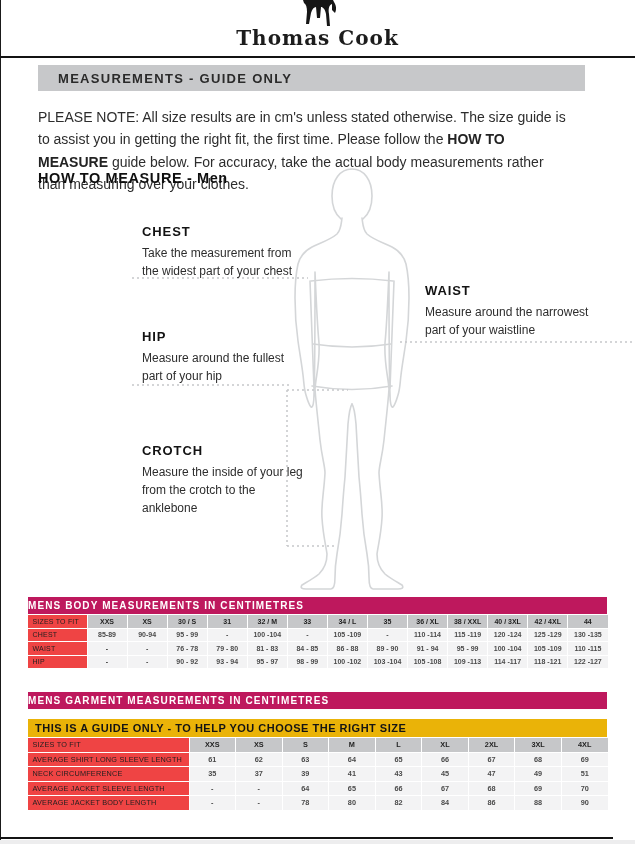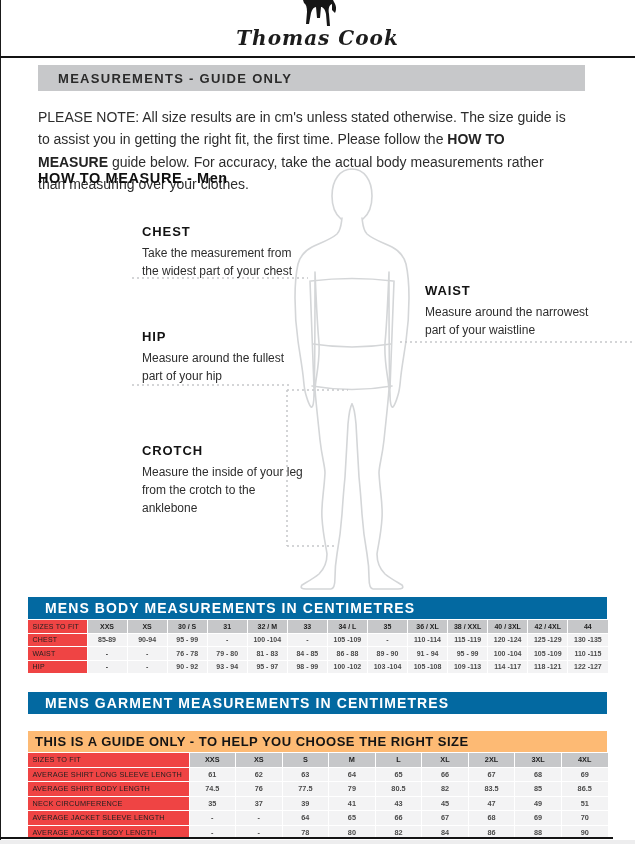--- a/index.html
+++ b/index.html
@@ -3,21 +3,21 @@
 <meta charset="utf-8">
 <style>
   html,body{margin:0;padding:0;}
   body{width:635px;height:844px;position:relative;background:#fff;
        font-family:"Liberation Sans",sans-serif;overflow:hidden;color:#2d2d2d;}
 
   .left-border{position:absolute;left:0;top:0;width:1px;height:844px;background:#1a1a1a;}
 
   .logo-wrap{position:absolute;top:0;left:0;width:635px;text-align:center;}
   .horse-icon{display:block;margin:0 auto;}
-  .brand{font-family:"DejaVu Serif",serif;font-style:italic;font-weight:bold;
+  .brand{font-family:"DejaVu Serif",serif;font-weight:bold;
          font-size:20px;color:#1c1c1c;letter-spacing:1px;margin-top:0;}
 
   .header-rule{position:absolute;top:56px;left:0;width:635px;height:2px;background:#131313;}
 
   .banner{position:absolute;top:65px;left:38px;width:547px;height:26px;background:#c7c8ca;
           color:#2a2a2a;font-weight:bold;font-size:13px;letter-spacing:1.3px;
           line-height:27px;padding-left:20px;box-sizing:border-box;}
 
   .note{position:absolute;top:106px;left:38px;width:528px;font-size:14px;
         line-height:1.6;color:#2d2d2d;margin:0;}
@@ -32,24 +32,24 @@
   .measure-label h3{margin:0 0 5px;font-size:13px;letter-spacing:0.9px;color:#131313;}
   .measure-label p{margin:0;font-size:12px;line-height:1.5;color:#2d2d2d;}
   #chest-label{left:142px;top:224px;width:162px;}
   #waist-label{left:425px;top:283px;width:175px;}
   #hip-label{left:142px;top:329px;width:150px;}
   #crotch-label{left:142px;top:443px;width:162px;}
 
   .table-block{position:absolute;left:28px;width:579px;}
   #body-table-block{top:597px;}
   #garment-table-block{top:692px;}
-  .table-title{background:#0369a1;color:#fff;font-size:14px;font-weight:bold;
-               letter-spacing:1.1px;padding:3px 0 3px 17px;}
-  .table-subtitle{background:#fdba74;color:#141414;font-size:13px;font-weight:bold;
-                  letter-spacing:0.5px;padding:3px 0 3px 7px;margin-top:17px;}
+  .table-title{background:#be185d;color:#fff;font-size:10px;font-weight:bold;
+               letter-spacing:1.1px;padding:3px 0 3px 0;}
+  .table-subtitle{background:#eab308;color:#141414;font-size:11px;font-weight:bold;
+                  letter-spacing:0.5px;padding:3px 0 3px 7px;margin-top:10px;}
   table{border-collapse:separate;border-spacing:1.5px;table-layout:fixed;
         width:582px;margin-left:-1.5px;}
   th,td{height:12.5px;font-size:7px;overflow:hidden;white-space:nowrap;padding:0;}
   .t2 th,.t2 td{height:13.5px;font-size:7.3px;}
   .lbl{background:#ef4444;text-align:left;padding-left:5px;color:#1f1f1f;
        font-weight:normal;letter-spacing:0.2px;}
   .szc{background:#c6c7c9;text-align:center;color:#1f1f1f;font-weight:bold;}
   .val{background:#f3f3f4;text-align:center;color:#4a4a4a;font-weight:bold;}
   .t1 tr:first-child th:first-child{width:54px;}
   .t2 tr:first-child th:first-child{width:156px;}
@@ -240,32 +240,20 @@
           <td class="val">62</td>
           <td class="val">63</td>
           <td class="val">64</td>
           <td class="val">65</td>
           <td class="val">66</td>
           <td class="val">67</td>
           <td class="val">68</td>
           <td class="val">69</td>
         </tr>
         <tr class="data-row">
-          <th class="lbl">AVERAGE SHIRT BODY LENGTH</th>
-          <td class="val">74.5</td>
-          <td class="val">76</td>
-          <td class="val">77.5</td>
-          <td class="val">79</td>
-          <td class="val">80.5</td>
-          <td class="val">82</td>
-          <td class="val">83.5</td>
-          <td class="val">85</td>
-          <td class="val">86.5</td>
-        </tr>
-        <tr class="data-row">
           <th class="lbl">NECK CIRCUMFERENCE</th>
           <td class="val">35</td>
           <td class="val">37</td>
           <td class="val">39</td>
           <td class="val">41</td>
           <td class="val">43</td>
           <td class="val">45</td>
           <td class="val">47</td>
           <td class="val">49</td>
           <td class="val">51</td>

